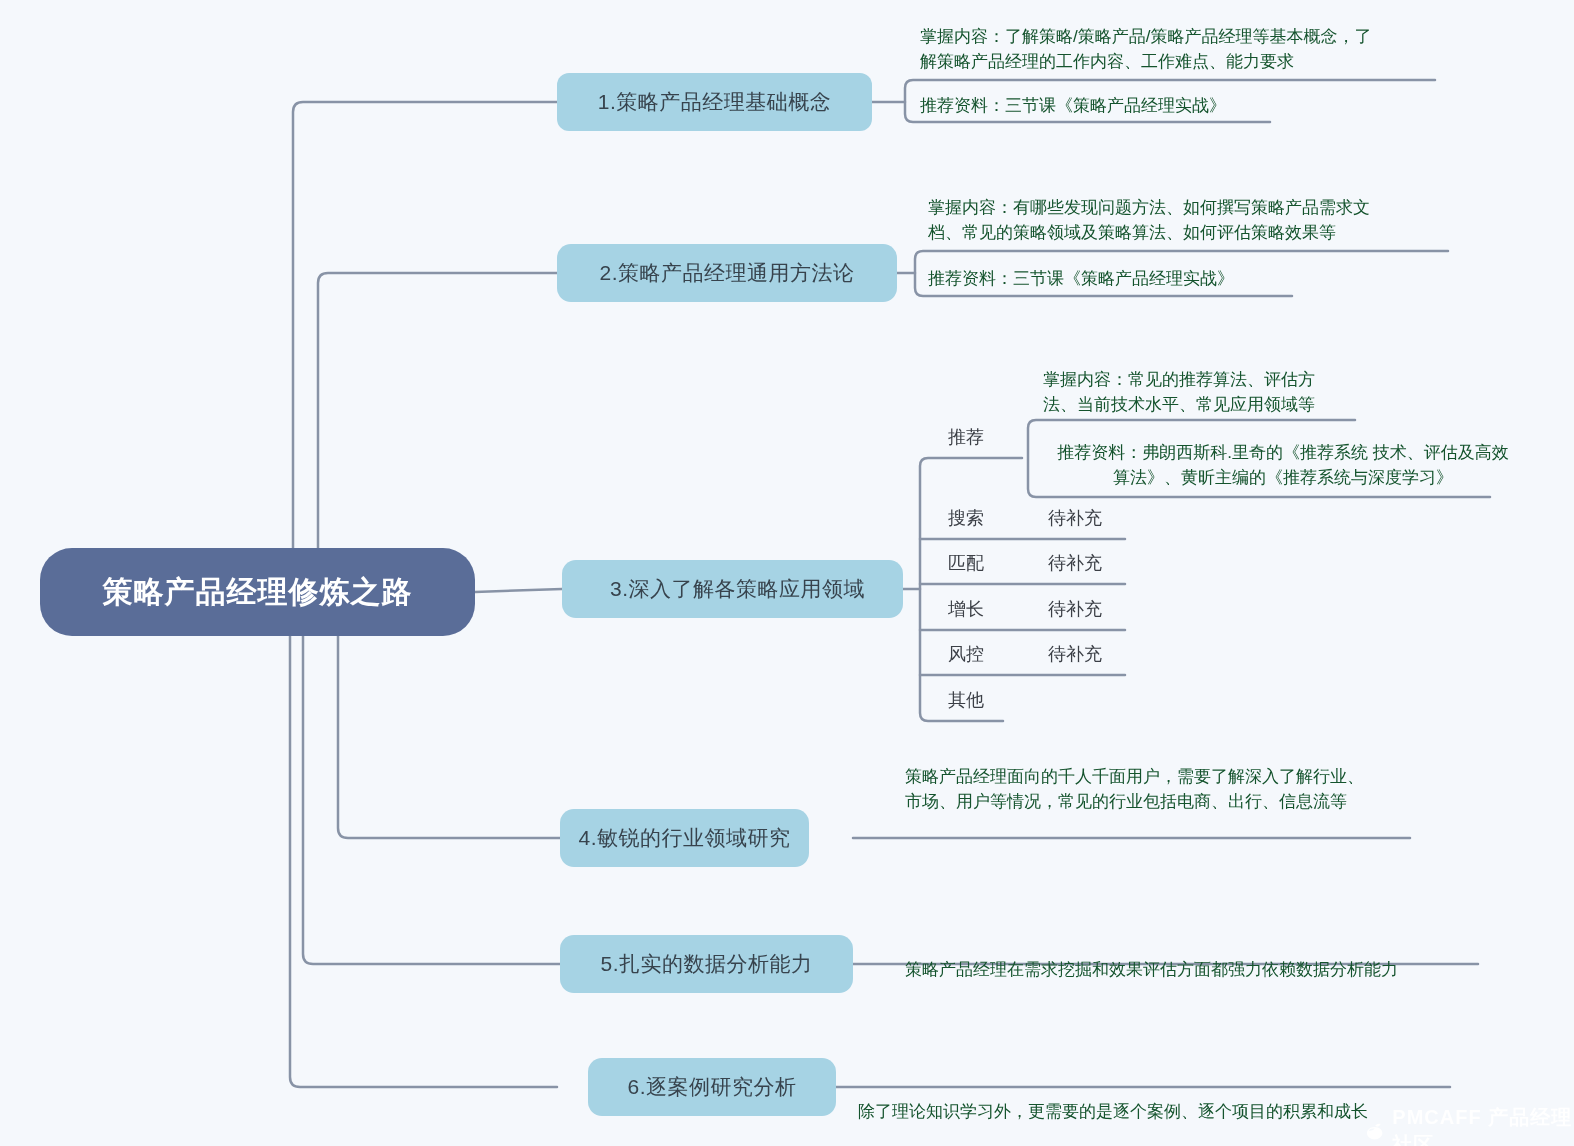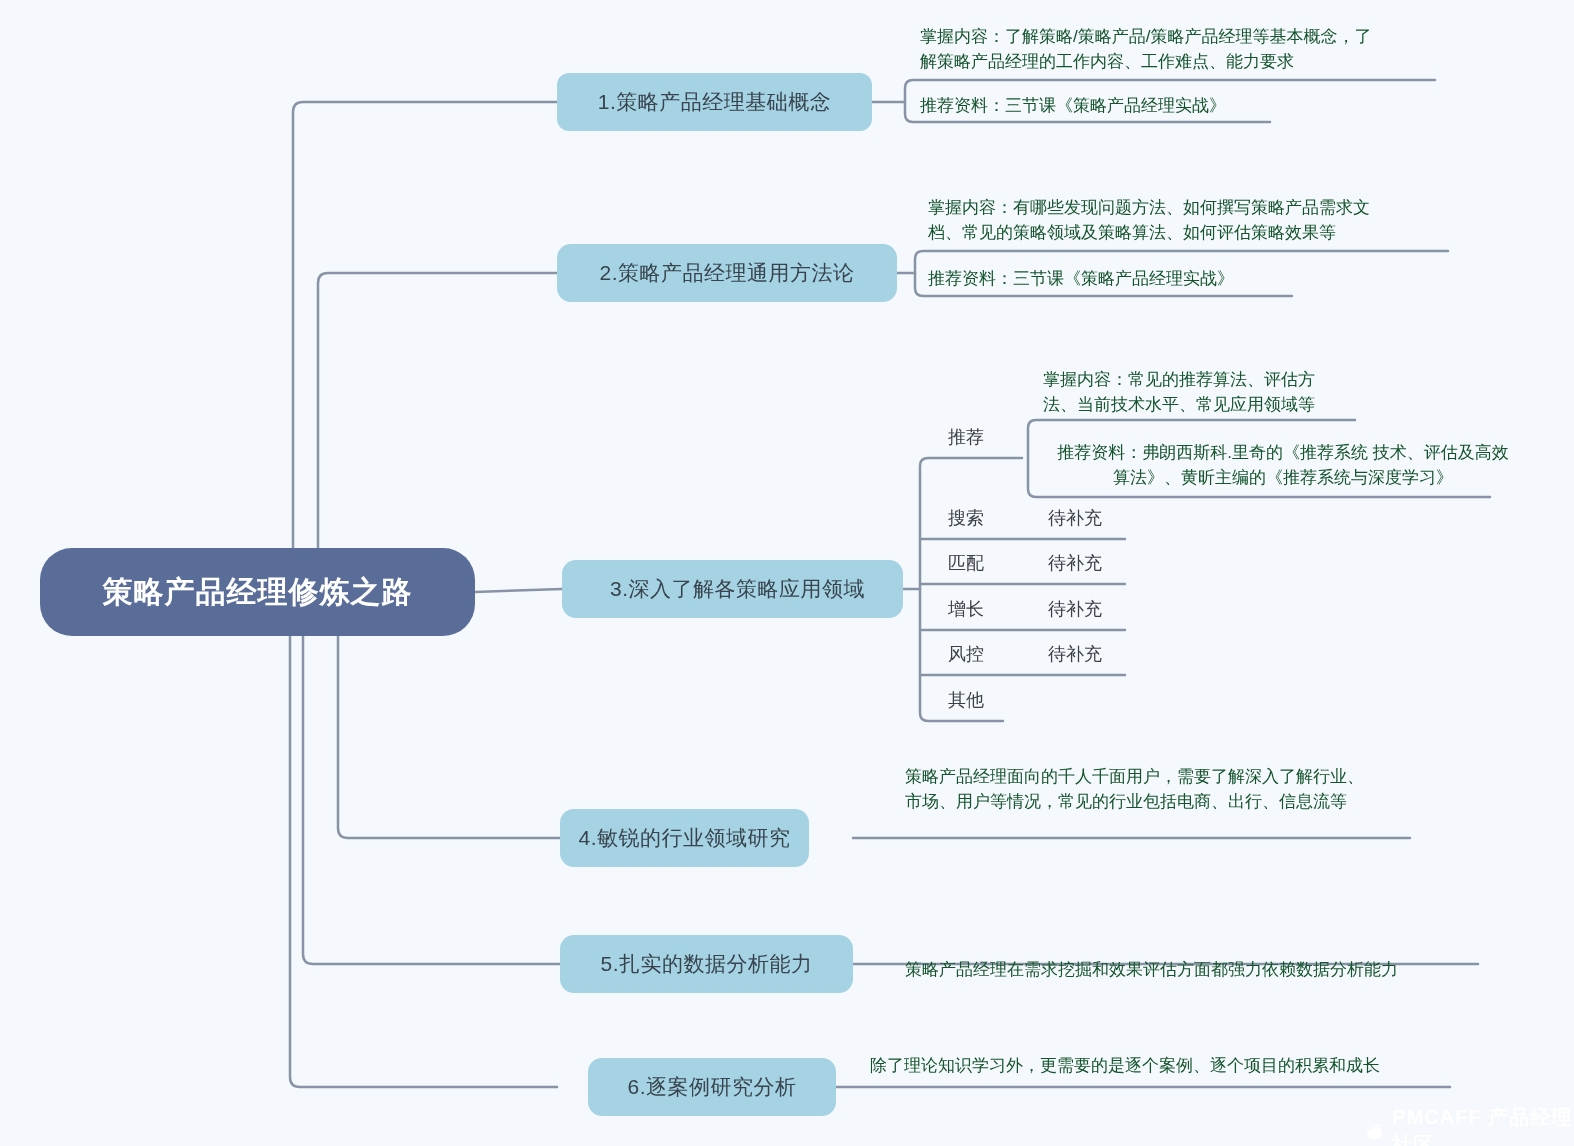--- a/index.html
+++ b/index.html
@@ -112,21 +112,21 @@
   <div class="sublabel" style="left:1048px;top:597px;">待补充</div>
 
   <div class="sublabel" style="left:948px;top:642px;">风控</div>
   <div class="sublabel" style="left:1048px;top:642px;">待补充</div>
 
   <div class="sublabel" style="left:948px;top:688px;">其他</div>
 
   <div class="note" style="left:905px;top:764px;width:540px;">策略产品经理面向的千人千面用户，需要了解深入了解行业、
 市场、用户等情况，常见的行业包括电商、出行、信息流等</div>
   <div class="note" style="left:905px;top:930px;width:600px;margin-top:27px;">策略产品经理在需求挖掘和效果评估方面都强力依赖数据分析能力</div>
-  <div class="note" style="left:858px;top:1053px;width:600px;margin-left:12px;">除了理论知识学习外，更需要的是逐个案例、逐个项目的积累和成长</div>
+  <div class="note" style="left:858px;top:1099px;width:600px;">除了理论知识学习外，更需要的是逐个案例、逐个项目的积累和成长</div>
 
   <div class="watermark">
     <svg width="26" height="26" viewBox="0 0 26 26">
       <path d="M13.6 6.2 C 15.9 3.8 19.4 3.9 20.3 4.2 C 19.9 5.9 18.2 7.6 15.8 7.9 Z" fill="rgba(255,255,255,0.92)"></path>
       <path d="M13 8 C 6.6 8 3.2 12.4 3.6 16.2 C 4 20 7.6 23.4 13 23.4 C 18.4 23.4 22 20 22.4 16.2 C 22.6 14.2 21.8 12.1 20.2 10.6 C 18.6 9 16.2 8 13 8 Z M 13 10 C 11 12.6 7.4 13.2 5.8 12.4 C 7 10.2 9.6 9.4 13 10 Z" fill="rgba(255,255,255,0.92)"></path>
     </svg>
     <span>PMCAFF 产品经理社区</span>
   </div>
 
 </div>

